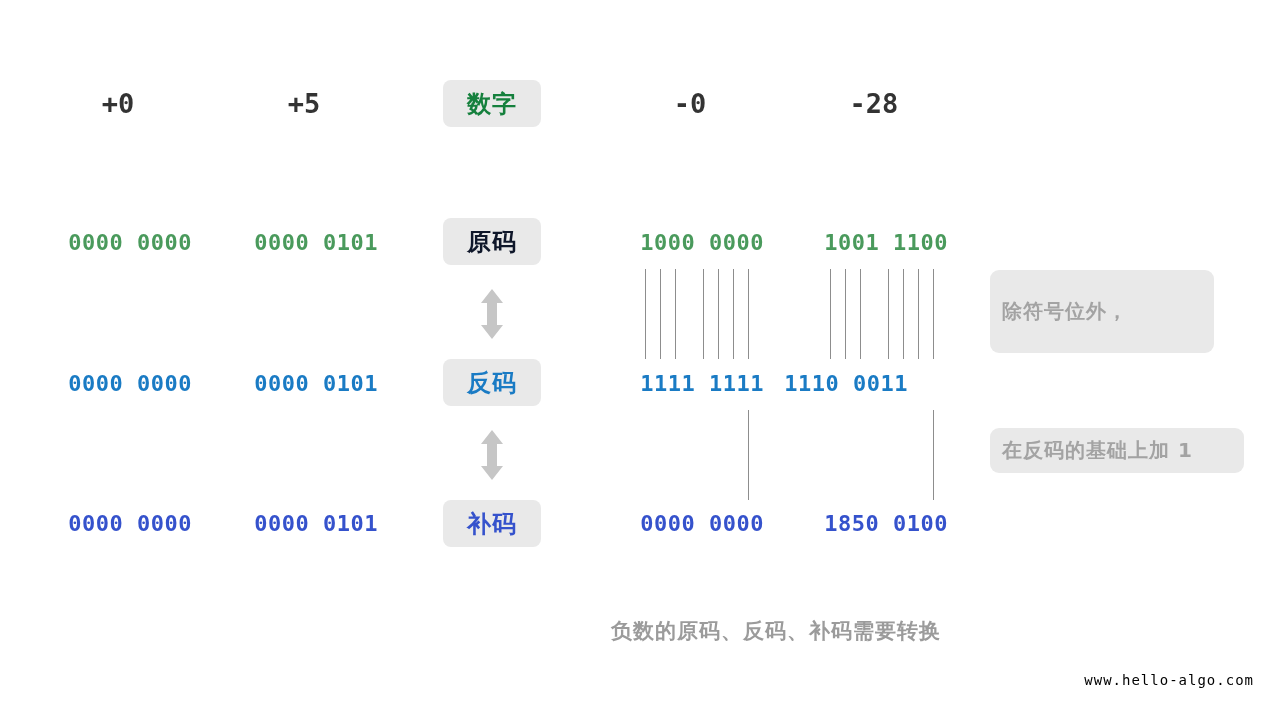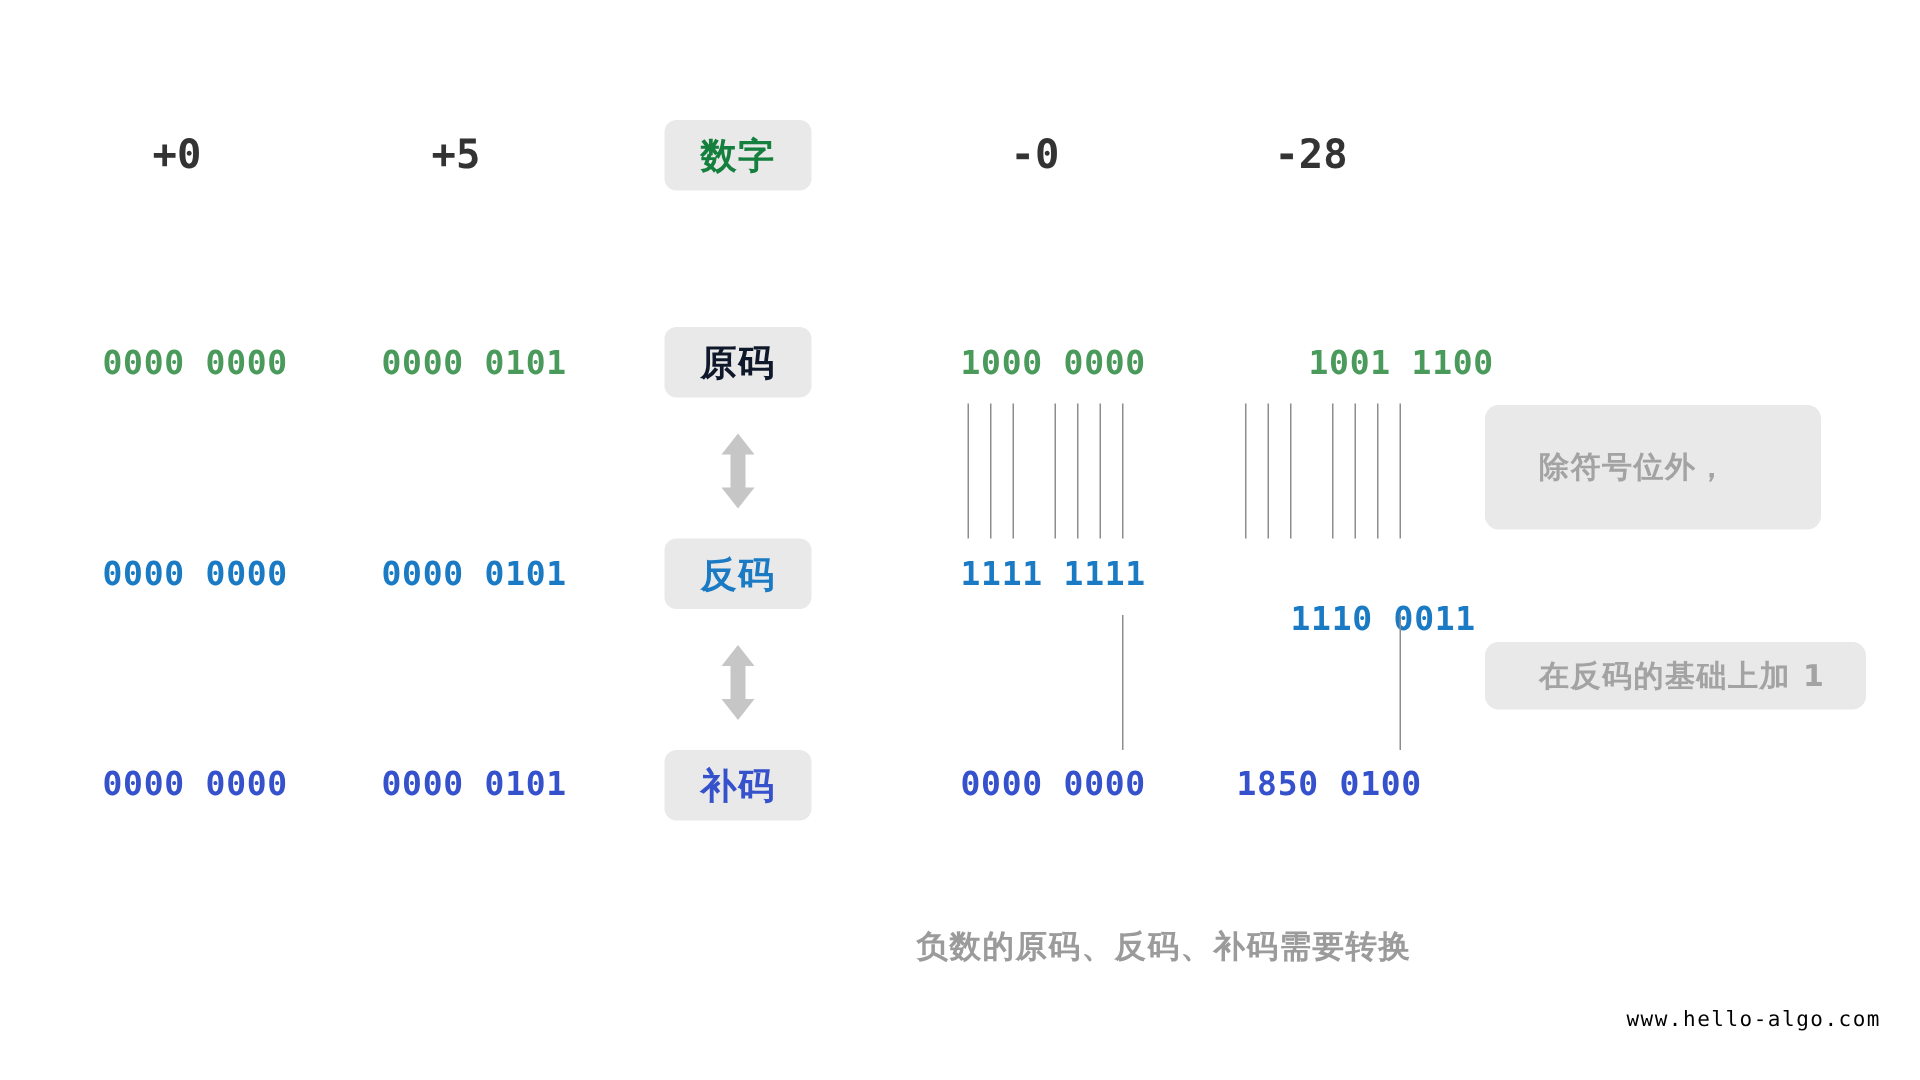--- a/index.html
+++ b/index.html
@@ -96,21 +96,21 @@
     background: #e9e9e9;
     border-radius: 9px;
     color: #a3a3a3;
     font-family: "DejaVu Sans", sans-serif;
     font-size: 20px;
     font-weight: bold;
     letter-spacing: 1px;
     display: flex;
     flex-direction: column;
     justify-content: center;
-    padding: 0 36px;
+    padding: 0 12px;
     box-sizing: border-box;
   }
   .note .line { white-space: pre; line-height: 31px; }
 
   #note-invert { left: 990px; top: 270px; width: 224px; height: 83px; }
   #note-plus1  { left: 990px; top: 428px; width: 254px; height: 45px; }
 
   
   .caption {
     position: absolute;
@@ -150,26 +150,26 @@
   <div class="numhead" style="left:800px; width:148px;">-28</div>
 
   <div class="chip c-num">数字</div>
   <div class="chip c-sm">原码</div>
   <div class="chip c-oc">反码</div>
   <div class="chip c-tc">补码</div>
 
   <div class="bits green" style="left:44px;  width:148px; top:226px;">0000 0000</div>
   <div class="bits green" style="left:230px; width:148px; top:226px;">0000 0101</div>
   <div class="bits green" style="left:616px; width:148px; top:226px;">1000 0000</div>
-  <div class="bits green" style="left:848px; width:148px; top:226px;">1001 1100</div>
+  <div class="bits green" style="left:800px; width:148px; top:226px;">1001 1100</div>
 
   <div class="bits blue" style="left:44px;  width:148px; top:367px;">0000 0000</div>
   <div class="bits blue" style="left:230px; width:148px; top:367px;">0000 0101</div>
   <div class="bits blue" style="left:616px; width:148px; top:367px;">1111 1111</div>
-  <div class="bits blue" style="left:836px; width:148px; top:367px;margin-top:30px;">1110 0011</div>
+  <div class="bits blue" style="left:760px; width:148px; top:367px;">1110 0011</div>
 
   <div class="bits indigo" style="left:44px;  width:148px; top:507px;">0000 0000</div>
   <div class="bits indigo" style="left:230px; width:148px; top:507px;">0000 0101</div>
   <div class="bits indigo" style="left:616px; width:148px; top:507px;">0000 0000</div>
   <div class="bits indigo" style="left:800px; width:148px; top:507px;">1850 0100</div>
 
   <div class="tick" style="left:645px; top:269px; height:90px;"></div>
   <div class="tick" style="left:660px; top:269px; height:90px;"></div>
   <div class="tick" style="left:675px; top:269px; height:90px;"></div>
   <div class="tick" style="left:703px; top:269px; height:90px;"></div>

